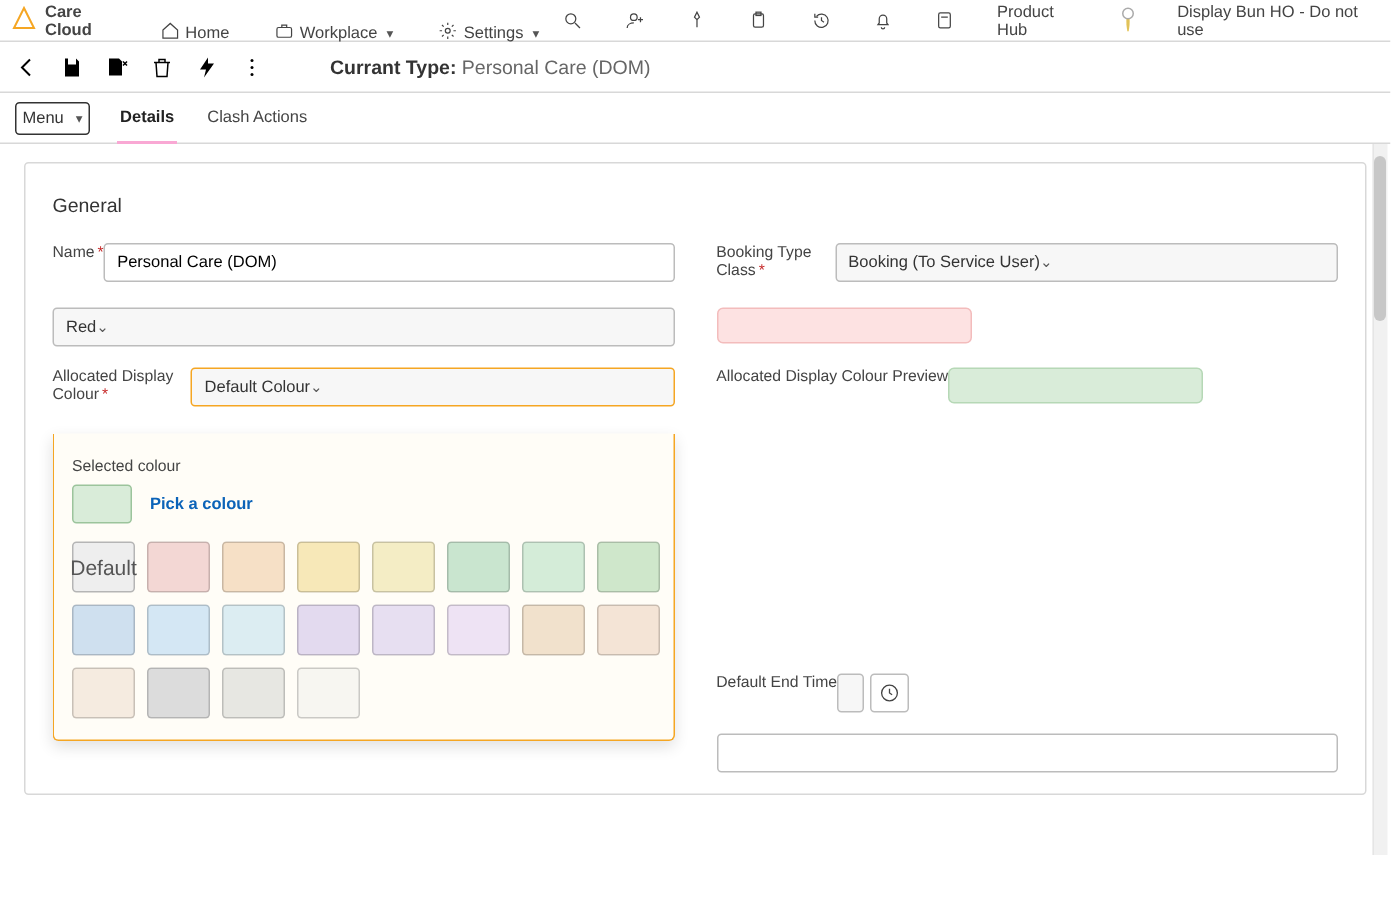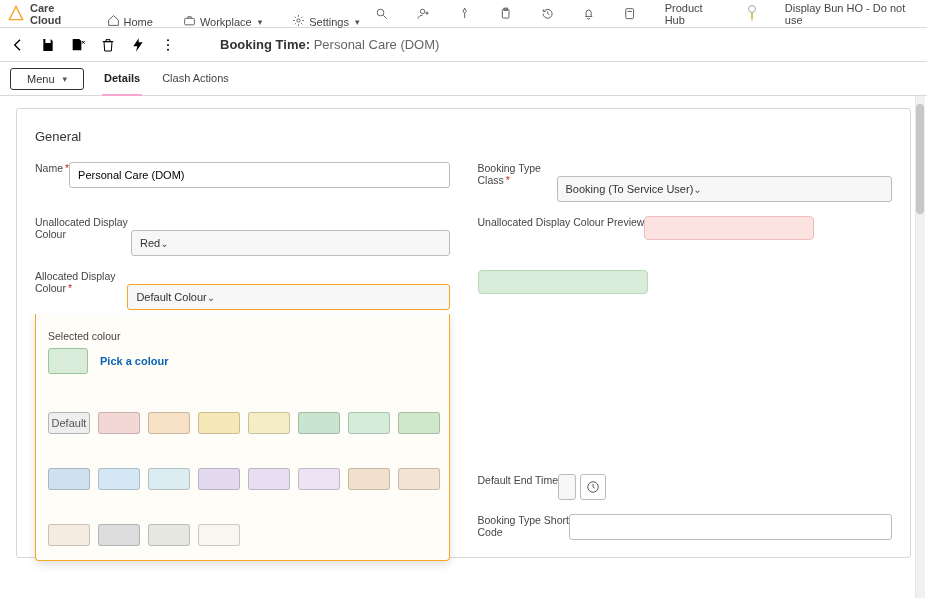--- a/index.html
+++ b/index.html
@@ -37,53 +37,53 @@
 
   
   .action-bar{display:flex;align-items:center;height:34px;border-bottom:1px solid var(--border);padding:0 10px;gap:14px;}
   .action-bar .icn{width:16px;height:16px;display:flex;align-items:center;justify-content:center;cursor:pointer;color:#222;}
   .action-title{margin-left:30px;font-size:13px;}
   .action-title b{font-weight:700;}
   .action-title span{color:#666;}
 
   
   .tabs-bar{display:flex;align-items:center;height:34px;border-bottom:1px solid var(--border);padding:0 10px;gap:18px;}
-  .menu-btn{display:flex;align-items:center;gap:6px;border:1px solid #333;border-radius:3px;padding:4px 16px;font-size:11px;cursor:pointer;}
+  .menu-btn{display:flex;align-items:center;gap:6px;border:1px solid #333;border-radius:3px;padding:4px 4px;font-size:11px;cursor:pointer;}
   .tab{font-size:11px;color:#444;padding:10px 2px;cursor:pointer;border-bottom:2px solid transparent;}
   .tab.active{border-bottom:2px solid #f9a8d4;color:#222;font-weight:600;}
 
   
   .panel-wrap{padding:12px 16px 40px 16px;position:relative;}
   .panel{border:1px solid var(--border);border-radius:3px;background:var(--panel-bg);padding:14px 18px;}
   .section-title{font-size:13px;font-weight:400;margin:6px 0 18px 0;}
   .grid{display:grid;grid-template-columns:1fr 1fr;column-gap:28px;row-gap:14px;}
   .field-label{font-size:10.5px;color:#444;margin-bottom:5px;display:block;}
   .req::after{content:"*";color:var(--req);margin-left:2px;}
   .row{display:flex;}
   .input,.select,.preview-box,.time-box,.text-box{width:100%;height:26px;border:1px solid var(--border-dark);border-radius:3px;padding:0 8px;font-size:11px;background:#fff;display:flex;align-items:center;}
-  .select{background:var(--field-bg2);position:relative;cursor:pointer;margin-top:14px;}
+  .select{background:var(--field-bg2);position:relative;cursor:pointer;}
   .select.orange-border{border:1px solid var(--orange);}
   .select .caret{font-size:10px;color:#555;}
   .preview-box{background:#fff;height:24px;width:170px;border-radius:4px;}
   .preview-red{background:#fde2e2;border:1px solid #f3bcbc;}
   .preview-green{background:#d9ecd9;border:1px solid #b6d8b6;}
   .small-preview{width:170px;}
   .time-row{display:flex;gap:4px;}
   .time-box{background:var(--field-bg2);flex:1;}
   .time-icn-btn{width:26px;height:26px;border:1px solid var(--border-dark);border-radius:3px;display:flex;align-items:center;justify-content:center;cursor:pointer;background:#fff;}
 
   
   .dropdown{position:relative;}
   .dropdown-pop{position:absolute;top:0;left:0;right:0;border:1px solid var(--orange);border-top:none;border-radius:0 0 4px 4px;background:var(--card-bg);padding:10px 24px 14px 12px;box-shadow:0 4px 10px rgba(0,0,0,.12);}
   .dd-section-label{font-size:10.5px;color:#444;margin:6px 0;}
   .sel-colour-row{display:flex;align-items:center;gap:12px;margin:6px 0 12px 0;}
   .sel-swatch{width:40px;height:26px;border:1px solid #9cc49c;background:#d9ecd9;border-radius:3px;}
   .pick-link{color:#0b63b8;font-size:11px;font-weight:600;cursor:pointer;}
   .swatch-grid{display:grid;grid-template-columns:repeat(8,42px);gap:8px;margin-top:6px;}
-  .swatch{height:22px;border-radius:3px;border:1px solid rgba(0,0,0,.18);display:flex;align-items:center;justify-content:center;font-size:11px;color:#555;cursor:pointer;margin-top:26px;}
+  .swatch{height:34px;border-radius:3px;border:1px solid rgba(0,0,0,.18);display:flex;align-items:center;justify-content:center;font-size:14px;color:#555;cursor:pointer;}
   .swatch.default-label{background:#eee;border:1px solid #b5b5b5;}
 
   
   .scrollbar{position:absolute;right:2px;top:0;bottom:0;width:10px;}
   .scroll-track{position:absolute;top:0;bottom:0;left:0;right:0;background:#f1f1f1;border-left:1px solid #e5e5e5;}
   .scroll-thumb{position:absolute;top:8px;left:1px;right:1px;height:110px;background:#c7c7c7;border-radius:5px;}
 </style>
 </head>
 <body>
 
@@ -202,21 +202,21 @@
       </svg>
     </span>
   <span class="icn">
       <svg viewBox="0 0 24 24">
         <circle cx="12" cy="5" r="1.5" fill="#000"></circle>
         <circle cx="12" cy="12" r="1.5" fill="#000"></circle>
         <circle cx="12" cy="19" r="1.5" fill="#000"></circle>
       </svg>
     </span>
   <div class="action-title">
-    <b>Booking Time:</b>
+    <b>Currant Type:</b>
     <span>Personal Care (DOM)</span>
   </div>
 </div>
 
 <div class="tabs-bar">
   <div class="menu-btn">
     <span>Menu</span>
     <span class="chev">▾</span>
   </div>
   <div class="tab active">Details</div>
@@ -237,29 +237,27 @@
 
       <div class="row">
         <label class="field-label req">Booking Type Class</label>
         <div class="select">
           <span>Booking (To Service User)</span>
           <span class="caret">⌄</span>
         </div>
       </div>
 
       <div class="row">
-        <label class="field-label">Unallocated Display Colour</label>
         <div class="select">
           <span>Red</span>
           <span class="caret">⌄</span>
         </div>
       </div>
 
       <div class="row">
-        <label class="field-label">Unallocated Display Colour Preview</label>
         <div class="preview-box preview-red small-preview"></div>
       </div>
 
       <div class="row dropdown" style="position:relative;">
         <label class="field-label req">Allocated Display Colour</label>
         <div class="select orange-border">
           <span>Default Colour</span>
           <span class="caret">⌄</span>
         </div>
 
@@ -289,20 +287,21 @@
               <div class="swatch" style="background: rgb(244, 228, 214);"></div>
               <div class="swatch" style="background: rgb(245, 235, 224);"></div>
               <div class="swatch" style="background: rgb(220, 220, 220);"></div>
               <div class="swatch" style="background: rgb(231, 231, 226);"></div>
               <div class="swatch" style="background: rgb(247, 246, 241);"></div>
             </div>
         </div>
       </div>
 
       <div class="row">
+        <label class="field-label">Allocated Display Colour Preview</label>
         <div class="preview-box preview-green small-preview"></div>
       </div>
 
       <div></div>
 
       <div class="row">
         <label class="field-label">Default End Time</label>
         <div class="time-row">
           <div class="time-box"></div>
           <div class="time-icn-btn">
@@ -310,21 +309,20 @@
                 <circle cx="12" cy="12" r="9" fill="none" stroke="#444" stroke-width="1.5"></circle>
                 <path d="M12 7v5l3 2" fill="none" stroke="#444" stroke-width="1.5"></path>
               </svg>
           </div>
         </div>
       </div>
 
       <div></div>
 
       <div class="row">
-        <label class="field-label">Booking Type Short Code</label>
         <input class="input" style="">
       </div>
     </div>
 
   </div>
 
   <div class="scrollbar">
     <div class="scroll-track"></div>
     <div class="scroll-thumb"></div>
   </div>

